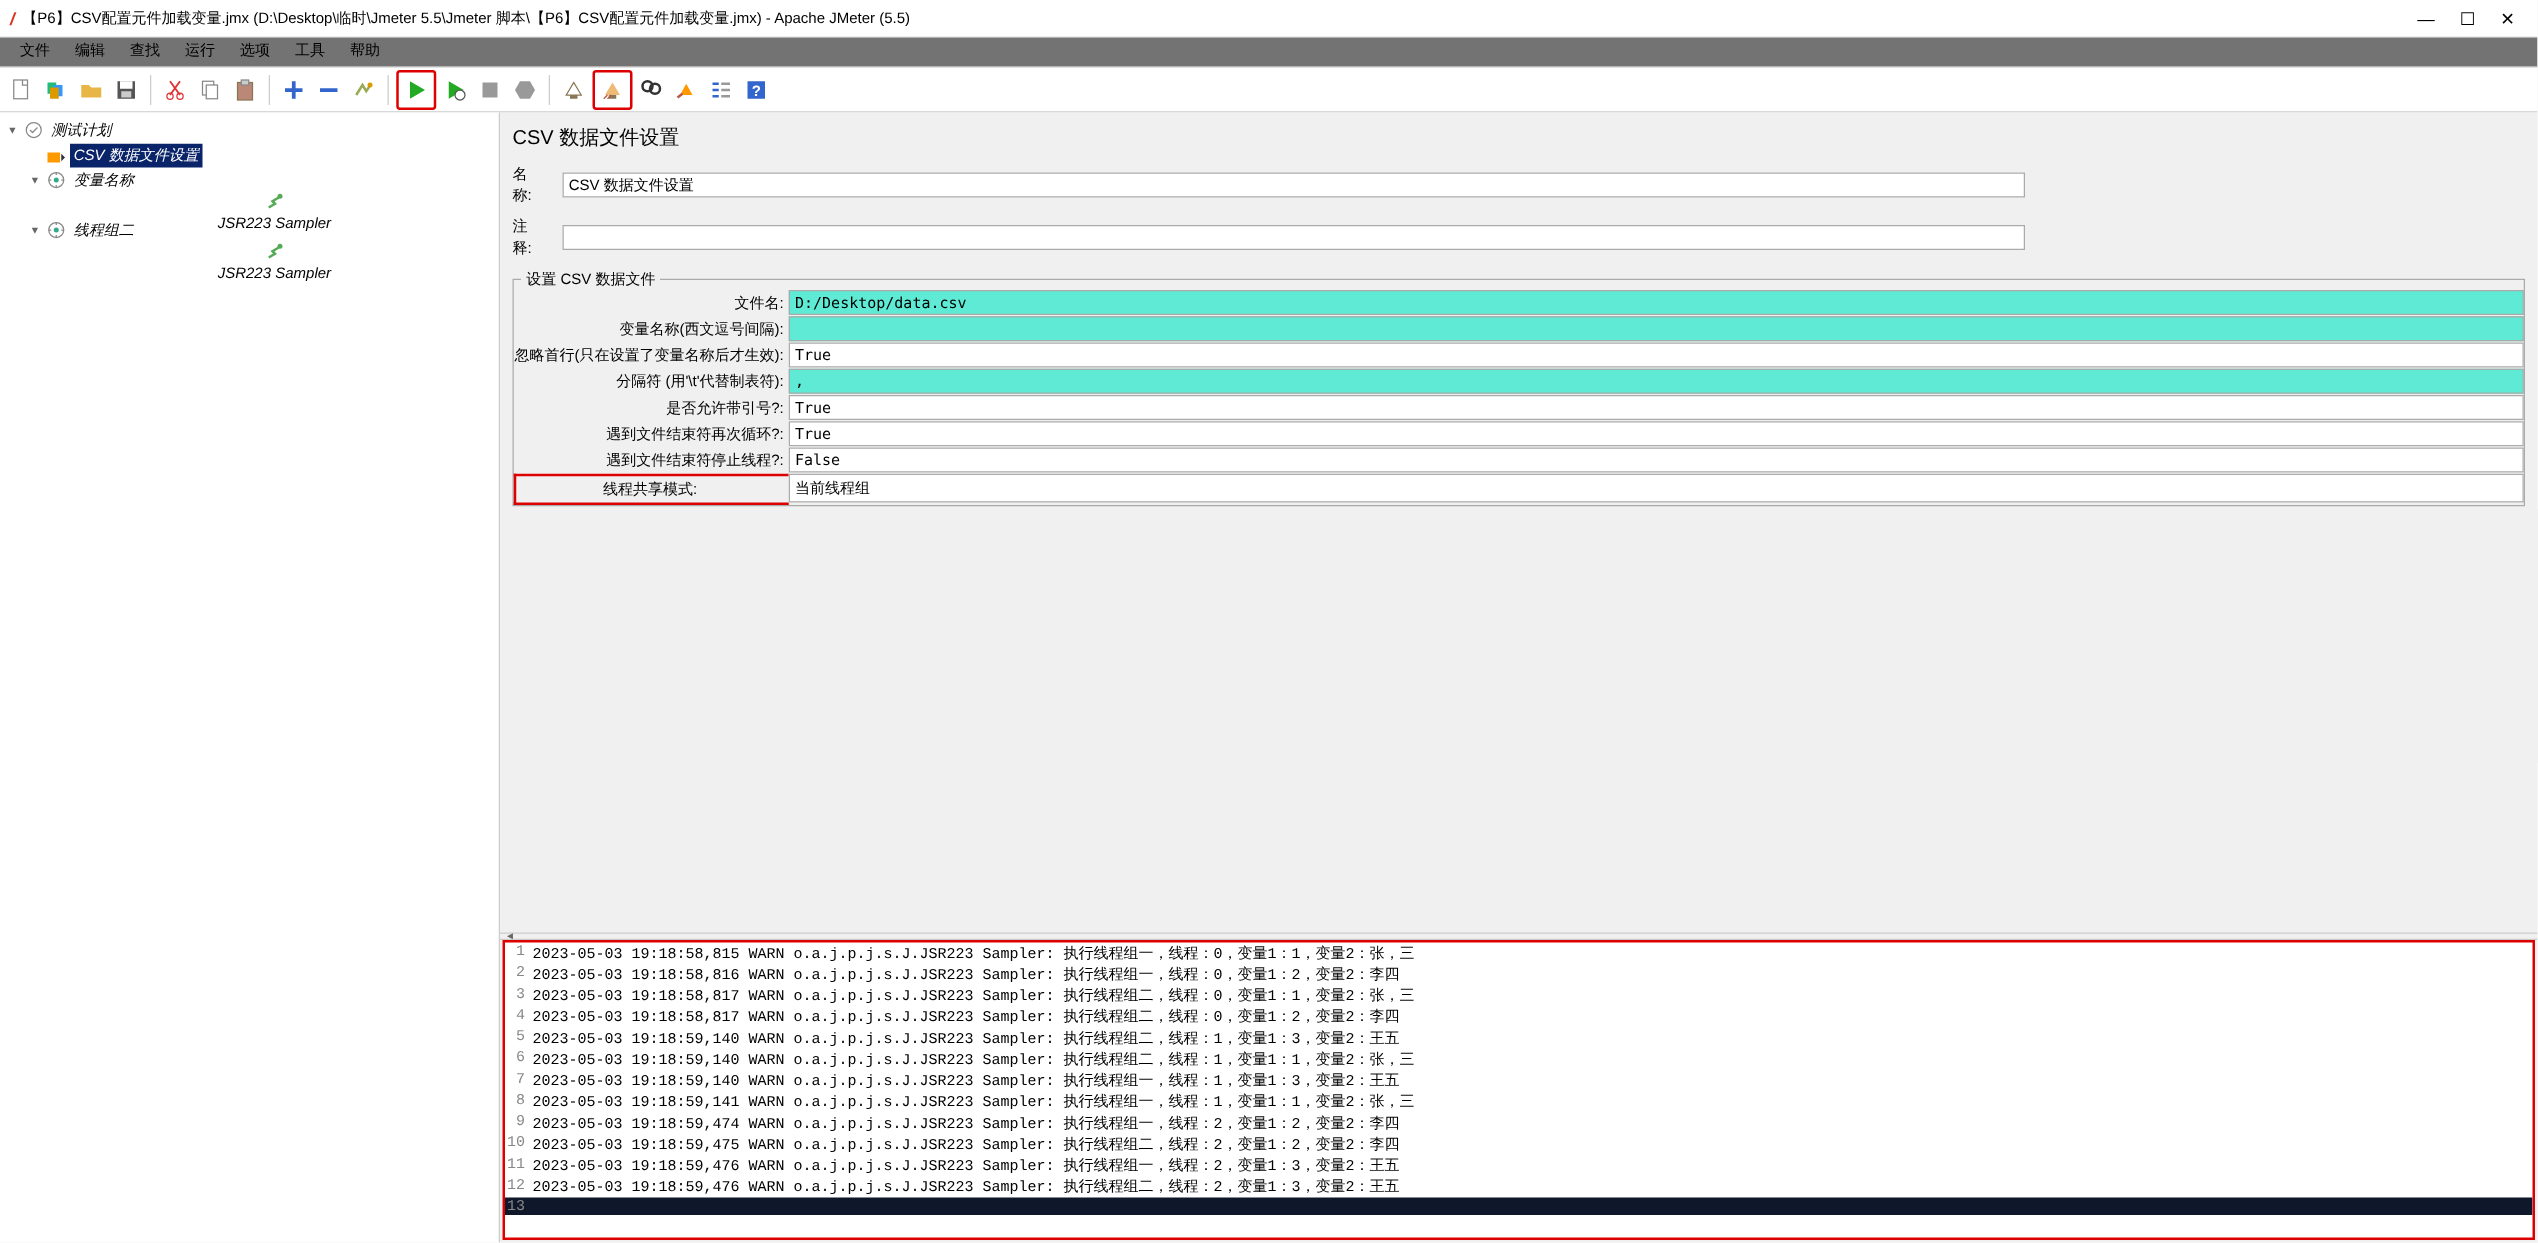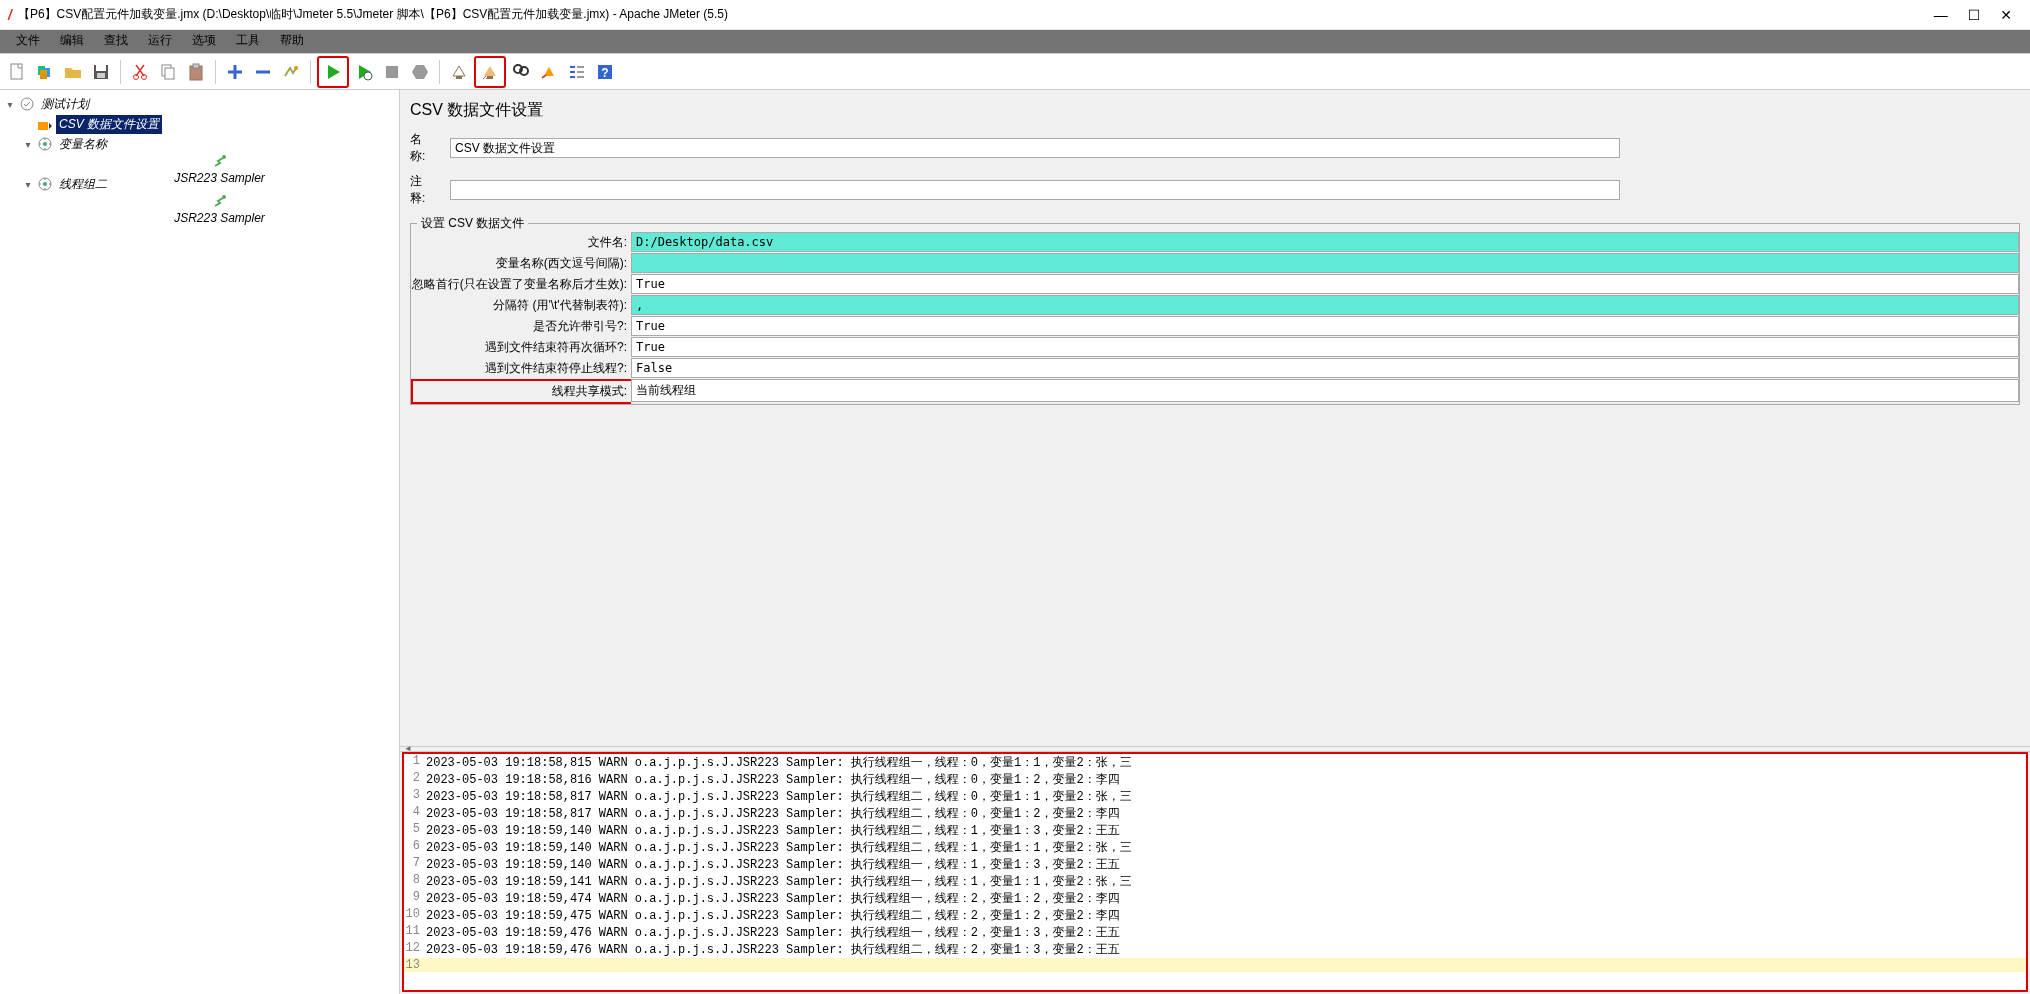--- a/index.html
+++ b/index.html
@@ -33,28 +33,28 @@
 .form-row label { width: 40px; text-align: left; padding-right: 18px; }
 .form-row input { flex: 1; border: 1px solid #aaa; padding: 2px 4px; background: #fff; font-family: inherit; font-size: 12px; margin-right: 400px; }
 fieldset { border: 1px solid #aaa; margin-top: 6px; padding: 0; }
 fieldset legend { padding: 0 4px; margin-left: 6px; font-size: 12px; }
 .field-grid { display: table; width: 100%; }
 .field-row { display: table-row; }
 .field-label { display: table-cell; width: 220px; text-align: right; padding: 2px 4px 2px 0; vertical-align: middle; color: #000; }
 .field-val { display: table-cell; padding: 0; }
 .field-val input, .field-val .combo { width: 100%; border: 1px solid #aaa; padding: 2px 4px; background: #5eead4; font-family: "Consolas", monospace; font-size: 12px; }
 .field-val .combo { background: #fff; display: flex; align-items: center; }
-.hl-red { border: 2px solid #d00; }
+.hl-red { border: 2px solid #d00; text-align: center; }
 .splitter-h { height: 6px; background: #f0f0f0; border-top: 1px solid #ccc; border-bottom: 1px solid #ccc; cursor: row-resize; position: relative; }
 .splitter-h::before { content: "◄"; position: absolute; left: 4px; top: -3px; font-size: 8px; color: #666; }
 .log-panel { height: 240px; background: #fff; border: 2px solid #d00; margin: 0 2px 2px 2px; overflow: auto; font-family: "Consolas", "Courier New", monospace; font-size: 12px; position: relative; }
 .log-line { display: flex; white-space: pre; }
 .log-num { width: 22px; text-align: right; color: #888; padding-right: 6px; flex-shrink: 0; }
 .log-text { color: #000; }
-.log-line.empty { background: #fef9c3; width: 100%; }
+.log-line.empty { background: #0f172a; width: 100%; }
 </style>
 </head>
 <body>
 
 <div class="titlebar">
   <span class="feather">/</span>
   <span class="title">【P6】CSV配置元件加载变量.jmx (D:\Desktop\临时\Jmeter 5.5\Jmeter 脚本\【P6】CSV配置元件加载变量.jmx) - Apache JMeter (5.5)</span>
   <div class="win-controls">
     <span>—</span>
     <span>☐</span>

